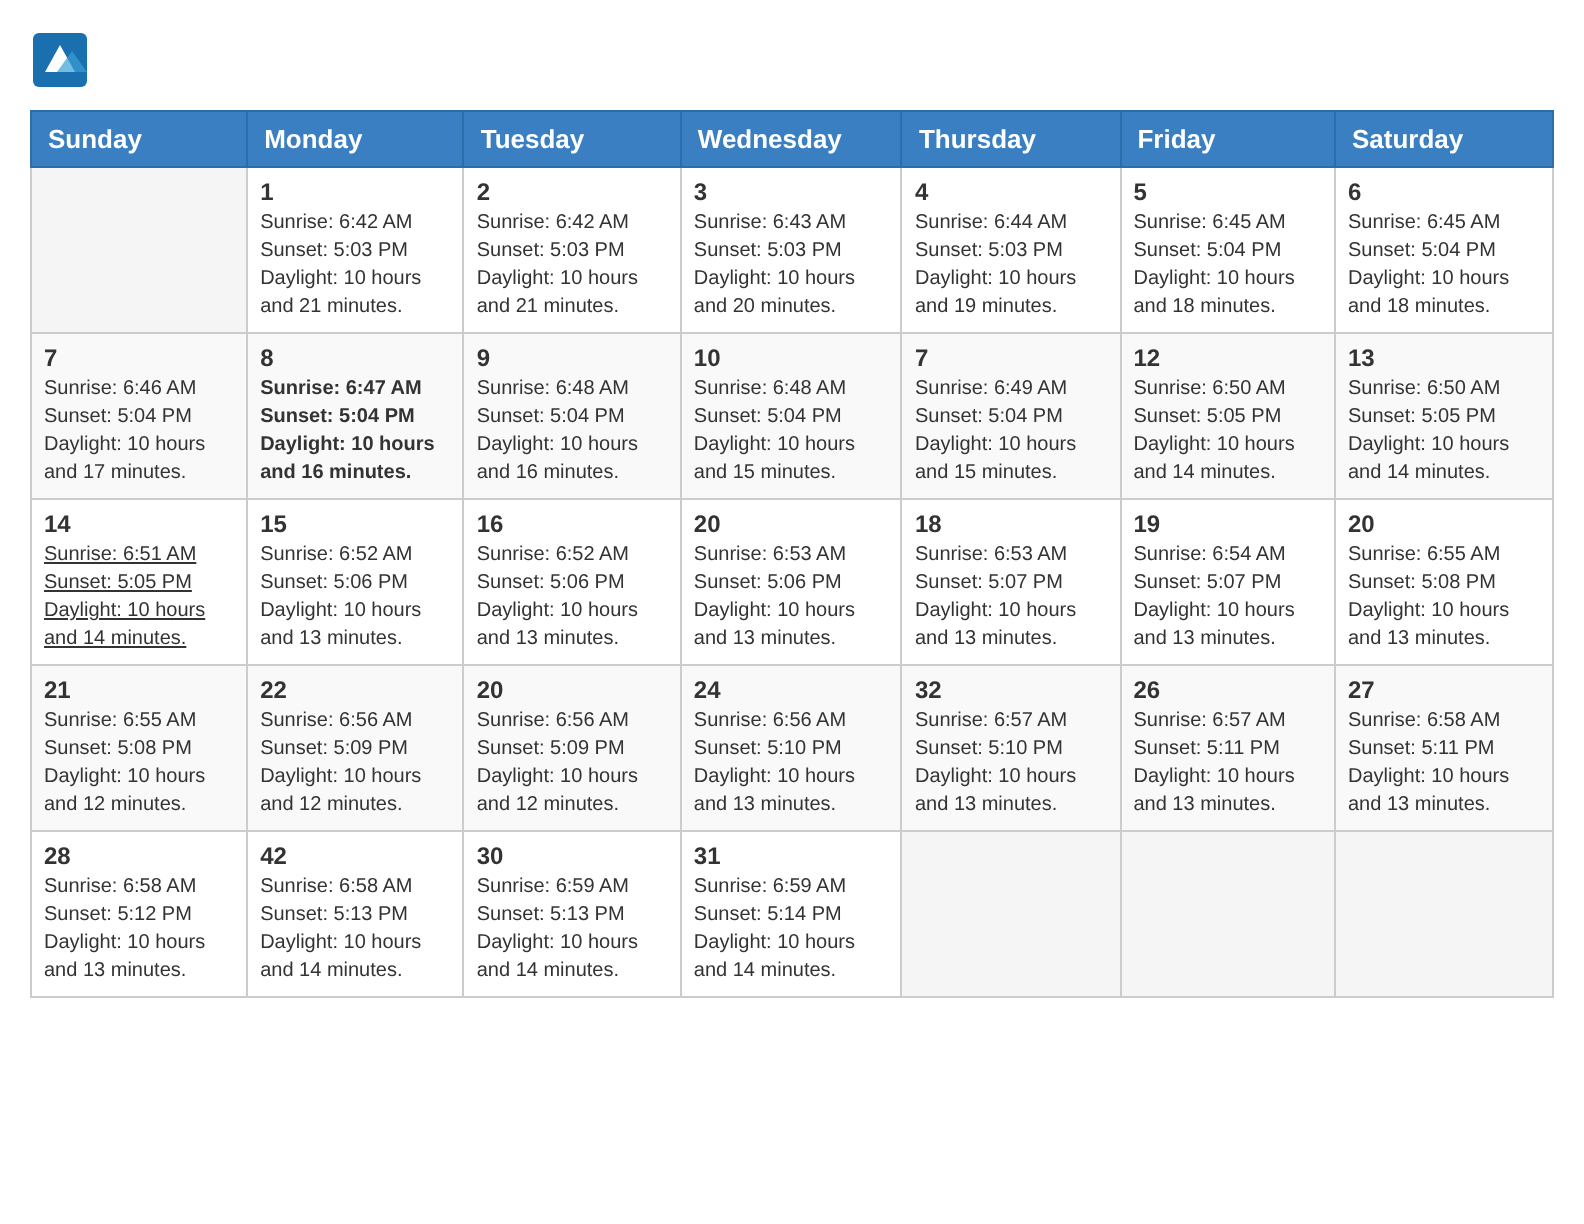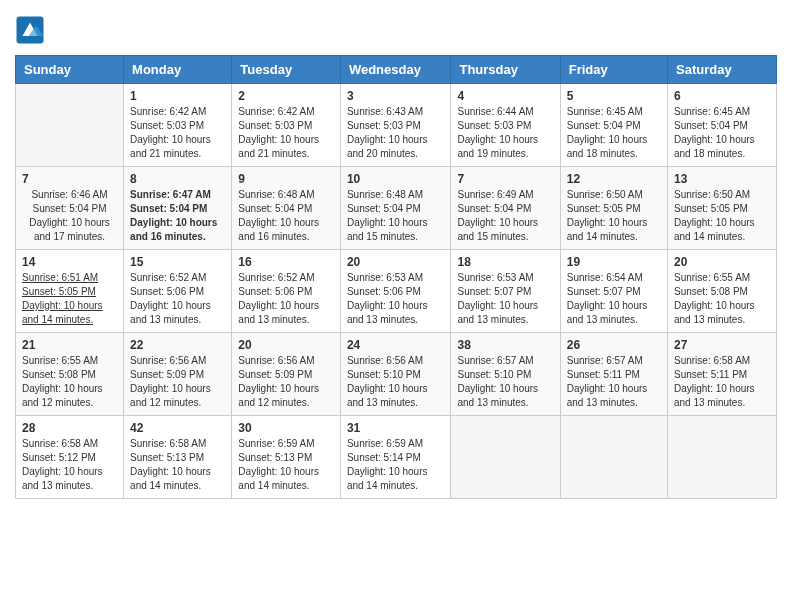--- a/index.html
+++ b/index.html
@@ -164,21 +164,21 @@
           <span class="day-number">6</span>
           <div class="day-info" style="white-space: pre-line;">Sunrise: 6:45 AM
 Sunset: 5:04 PM
 Daylight: 10 hours
 and 18 minutes.</div>
         </td>
       </tr>
       <tr>
         <td>
           <span class="day-number">7</span>
-          <div class="day-info" style="white-space: pre-line; text-align: center;">Sunrise: 6:46 AM
+          <div class="day-info" style="white-space: pre-line;">Sunrise: 6:46 AM
 Sunset: 5:04 PM
 Daylight: 10 hours
 and 17 minutes.</div>
         </td>
         <td>
           <span class="day-number">8</span>
           <div class="day-info" style="white-space: pre-line; font-weight: bold;">Sunrise: 6:47 AM
 Sunset: 5:04 PM
 Daylight: 10 hours
 and 16 minutes.</div>
@@ -293,21 +293,21 @@
 and 12 minutes.</div>
         </td>
         <td>
           <span class="day-number">24</span>
           <div class="day-info" style="white-space: pre-line;">Sunrise: 6:56 AM
 Sunset: 5:10 PM
 Daylight: 10 hours
 and 13 minutes.</div>
         </td>
         <td>
-          <span class="day-number">38</span>
+          <span class="day-number">32</span>
           <div class="day-info" style="white-space: pre-line;">Sunrise: 6:57 AM
 Sunset: 5:10 PM
 Daylight: 10 hours
 and 13 minutes.</div>
         </td>
         <td>
           <span class="day-number">26</span>
           <div class="day-info" style="white-space: pre-line;">Sunrise: 6:57 AM
 Sunset: 5:11 PM
 Daylight: 10 hours

